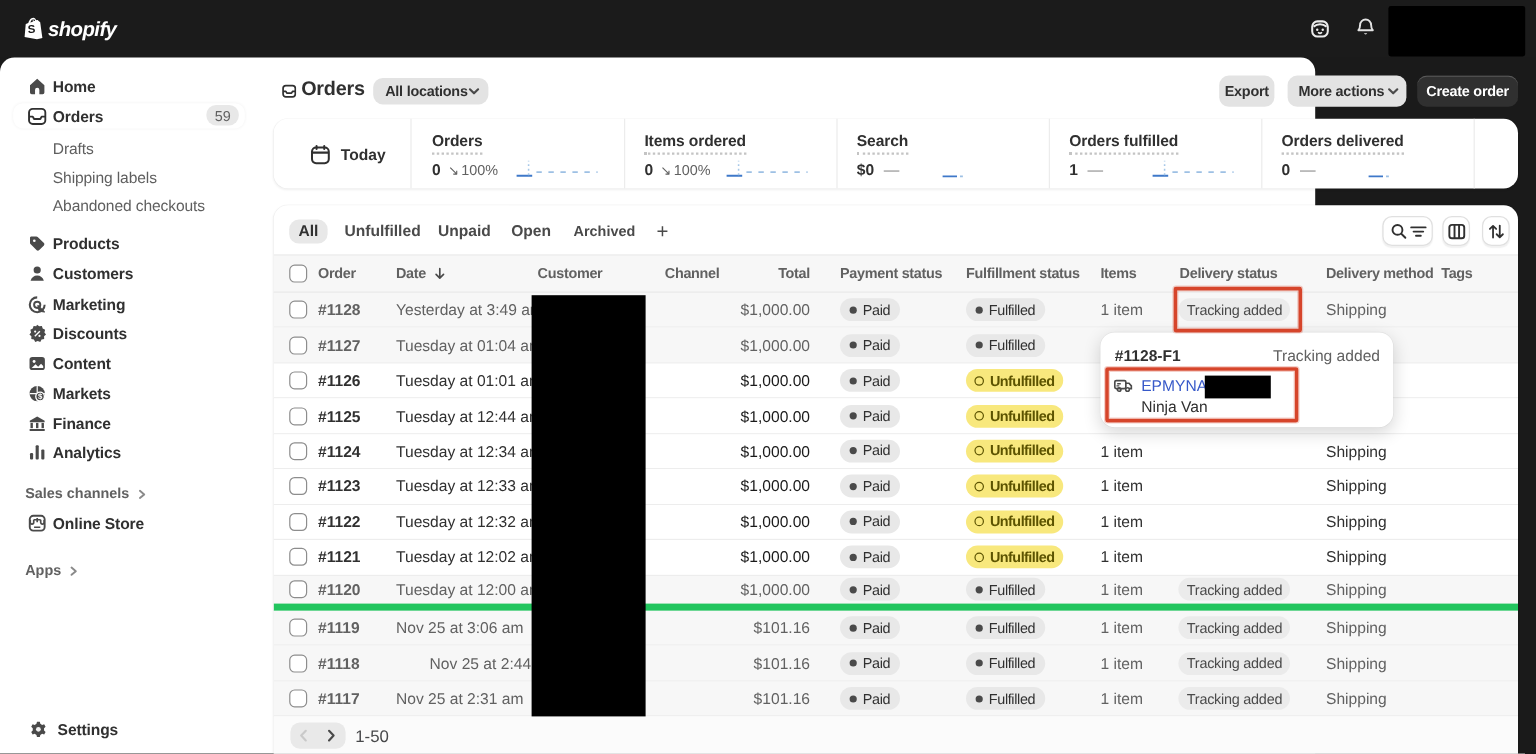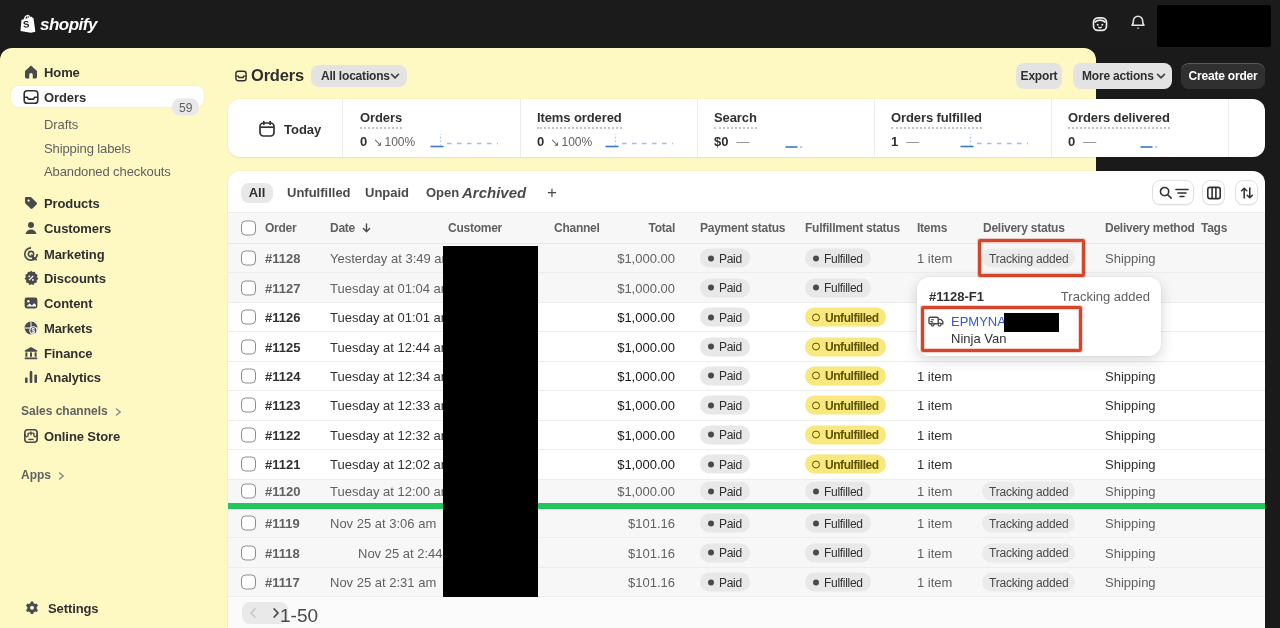--- a/index.html
+++ b/index.html
@@ -1,19 +1,19 @@
 <!DOCTYPE html>
 <html><head><meta charset="utf-8">
 <style>
 *{margin:0;padding:0;box-sizing:border-box;}svg{display:block;}
 html,body{width:1280px;height:628px;overflow:hidden;}
 body{font-family:"Liberation Sans",sans-serif;background:#1a1a1a;position:relative;-webkit-font-smoothing:antialiased;}
 .abs{position:absolute;}
 .topbar{position:absolute;left:0;top:0;width:1280px;height:48px;background:#1b1b1b;}
-.surface{position:absolute;left:0;top:48px;width:1096px;height:580px;background:#fef9c3;border-radius:12px 12px 0 0;}
+.surface{position:absolute;left:0;top:48px;width:1096px;height:580px;background:#ffffff;border-radius:12px 12px 0 0;}
 .navitem{position:absolute;left:44px;font-size:13px;font-weight:bold;color:#303030;white-space:nowrap;transform:translateY(-50%);letter-spacing:-0.1px;}
 .navsub{position:absolute;left:44px;font-size:13px;font-weight:500;color:#5f5f5f;white-space:nowrap;transform:translateY(-50%);letter-spacing:-0.1px;}
 .navicon{position:absolute;left:23px;width:16px;height:16px;transform:translateY(-50%);}
 .card{position:absolute;background:#fff;border-radius:12px;box-shadow:0 1px 2px rgba(26,26,26,.07),0 0 0 .5px rgba(0,0,0,.04);}
 .metriclabel{position:absolute;top:61.5px;font-size:13px;font-weight:bold;color:#303030;letter-spacing:-0.1px;line-height:15px;border-bottom:2px dotted #c4c4c4;padding-bottom:2px;white-space:nowrap;}
 .metricval{position:absolute;top:85.5px;font-size:13px;color:#303030;font-weight:bold;white-space:nowrap;}
 .vdiv{position:absolute;top:99px;width:1px;height:58px;background:#ececec;}
 .pill{display:inline-flex;align-items:center;height:19px;border-radius:10px;background:#e8e8e8;padding:0 8px;font-size:12px;color:#303030;white-space:nowrap;letter-spacing:-0.3px;}
 .dot{width:6px;height:6px;border-radius:3px;background:#4a4a4a;margin-right:5px;flex:none;}
 .ring{width:8px;height:8px;border-radius:4.5px;border:1.8px solid #5c5300;margin-right:5px;flex:none;background:transparent;}
@@ -123,21 +123,21 @@
     </div>
 <div class="navitem" style="top:304.5px;">Finance</div>
 <div class="navicon" style="top:329px;">
       <svg width="16" height="16" viewBox="0 0 16 16" style="">
         <rect x="2" y="8.6" width="2.6" height="5.4" rx=".9" fill="#4a4a4a"></rect>
         <rect x="6.7" y="2" width="2.6" height="12" rx=".9" fill="#4a4a4a"></rect>
         <rect x="11.4" y="5.6" width="2.6" height="8.4" rx=".9" fill="#4a4a4a"></rect>
       </svg>
     </div>
 <div class="navitem" style="top:329px;">Analytics</div>
-<div class="abs" style="left:172px;top:59px;transform:translateY(-50%);background:#e8e8e8;color:#616161;font-size:12px;padding:1.5px 7px;border-radius:8px;">59</div>
+<div class="abs" style="left:172px;top:48px;transform:translateY(-50%);background:#e8e8e8;color:#616161;font-size:12px;padding:1.5px 7px;border-radius:8px;">59</div>
 <div class="navsub" style="top:76px;">Drafts</div>
 <div class="navsub" style="top:99.5px;">Shipping labels</div>
 <div class="navsub" style="top:123px;">Abandoned checkouts</div>
 <div class="abs" style="left:21px;top:363px;transform:translateY(-50%);font-size:12px;font-weight:bold;color:#616161;">Sales channels</div>
 <div class="abs" style="left:113px;top:363.5px;transform:translateY(-50%);">
       <svg width="10" height="10" viewBox="0 0 10 10" style="">
         <path d="M3.6 2 7.2 5 3.6 8" fill="none" stroke="#8a8a8a" stroke-width="1.6" stroke-linecap="round" stroke-linejoin="round"></path>
       </svg>
     </div>
 <div class="navicon" style="top:388px;">
@@ -243,21 +243,21 @@
         <path d="M0.5 5h12" stroke="#3e78c9" stroke-width="1.6" fill="none"></path>
         <path d="M15 5h2.4" stroke="#9dc0e4" stroke-width="1.4" fill="none"></path>
       </svg>
     </div>
 <div class="card" style="left:228px;top:123px;width:1037px;height:470px;border-radius:12px 12px 0 0;overflow:hidden;">
 <div style="position:relative;height:41px;">
 <div class="abs" style="left:13px;top:12px;width:32px;height:20px;background:#e8e8e8;border-radius:8px;font-size:13px;font-weight:bold;color:#303030;text-align:center;line-height:20px;">All</div>
 <div class="abs" style="left:59px;top:12px;height:20px;font-size:13px;font-weight:bold;color:#4a4a4a;line-height:20px;">Unfulfilled</div>
 <div class="abs" style="left:137px;top:12px;height:20px;font-size:13px;font-weight:bold;color:#4a4a4a;line-height:20px;">Unpaid</div>
 <div class="abs" style="left:198px;top:12px;height:20px;font-size:13px;font-weight:bold;color:#4a4a4a;line-height:20px;">Open</div>
-<div class="abs" style="left:234px;top:12px;height:20px;font-size:15px;font-weight:bold;color:#4a4a4a;line-height:20px;font-style:italic;">Archived</div>
+<div class="abs" style="left:250px;top:12px;height:20px;font-size:12px;font-weight:bold;color:#4a4a4a;line-height:20px;">Archived</div>
 <div class="abs" style="left:319px;top:12px;height:20px;font-size:17px;color:#4a4a4a;line-height:19px;">+</div>
 <div class="abs" style="left:924px;top:9px;width:42px;height:25px;background:#fff;border:1px solid #e0e0e0;border-radius:8px;box-shadow:0 1px 1px rgba(0,0,0,.06);">
           <span style="position:absolute;left:5px;top:4px;">
             <svg width="15" height="15" viewBox="0 0 16 16" style="">
               <circle cx="7" cy="7" r="4.4" fill="none" stroke="#303030" stroke-width="1.7"></circle>
               <path d="M10.4 10.4 14 14" stroke="#303030" stroke-width="1.7" stroke-linecap="round"></path>
             </svg>
           </span>
           <span style="position:absolute;left:21px;top:4px;">
             <svg width="16" height="16" viewBox="0 0 16 16" style="">
@@ -425,21 +425,21 @@
 <div class="abs" style="left:20px;top:10px;">
           <svg width="10" height="12" viewBox="0 0 10 12" style="">
             <path d="M6.8 2 3 6l3.8 4" fill="none" stroke="#c9c9c9" stroke-width="1.8" stroke-linecap="round" stroke-linejoin="round"></path>
           </svg>
         </div>
 <div class="abs" style="left:43px;top:10px;">
           <svg width="10" height="12" viewBox="0 0 10 12" style="">
             <path d="M3.2 2 7 6l-3.8 4" fill="none" stroke="#4a4a4a" stroke-width="1.8" stroke-linecap="round" stroke-linejoin="round"></path>
           </svg>
         </div>
-<div class="abs" style="left:52px;top:8px;font-size:19px;color:#48494b;">1-50</div>
+<div class="abs" style="left:68px;top:8px;font-size:14px;color:#48494b;">1-50</div>
 </div>
 </div>
 <div class="blackbox" style="left:443px;top:198px;width:95px;height:351px;"></div>
 <div class="redbox" style="left:978px;top:191px;width:107px;height:38px;"></div>
 <div class="abs" style="left:917px;top:229px;width:244px;height:79px;background:#fff;border-radius:12px;box-shadow:0 4px 14px rgba(0,0,0,.16),0 0 0 .5px rgba(0,0,0,.05);z-index:20;">
 <div class="abs" style="left:12px;top:12px;font-size:13px;font-weight:bold;color:#303030;">#1128-F1</div>
 <div class="abs" style="right:11px;top:12px;font-size:13px;color:#616161;">Tracking added</div>
 <div class="abs" style="left:11px;top:38px;">
         <svg width="16" height="13" viewBox="0 0 16 13" style="">
           <rect x="1" y="2.2" width="9.2" height="6.6" rx="1.2" fill="none" stroke="#4a4a4a" stroke-width="1.4"></rect>

